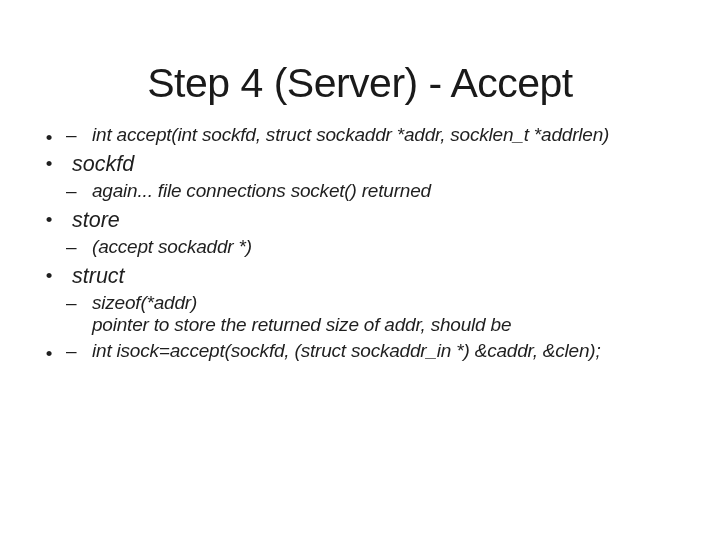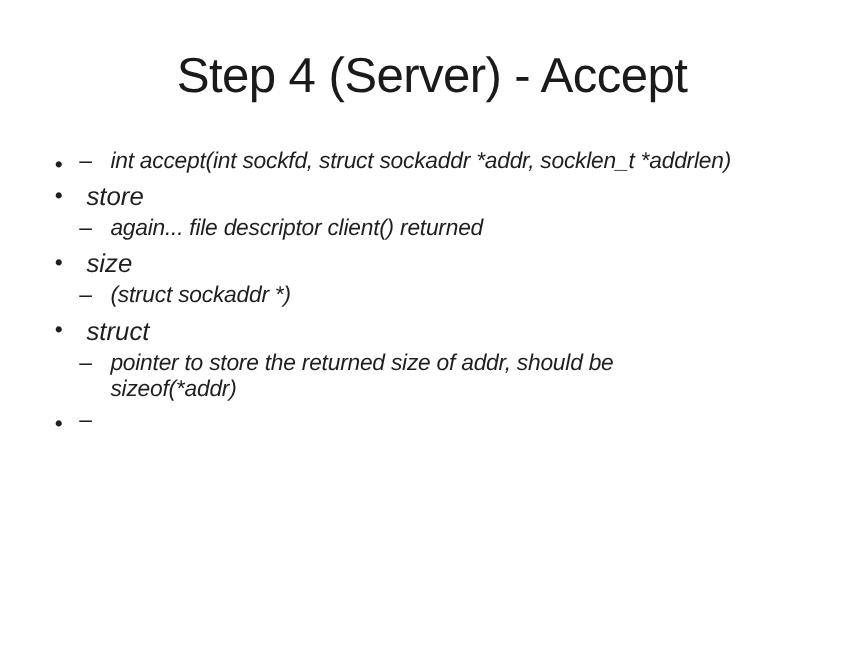--- a/index.html
+++ b/index.html
@@ -6,21 +6,21 @@
   .slide{
     position:relative;
     width:720px;height:540px;
     background:#ffffff;
     color:#1f1f1f;
     font-family:"Liberation Sans",sans-serif;
     overflow:hidden;
   }
   .title{
     margin:0;
-    padding-top:38px;
+    padding-top:58px;
     text-align:center;
     font-size:41px;
     line-height:50px;
     font-weight:400;
     letter-spacing:-0.5px;
     color:#1a1a1a;
     white-space:nowrap;
   }
   .content{
     position:absolute;
@@ -76,49 +76,50 @@
     <div class="l1 bold">
       <span class="marker1">•</span>
     </div>
 
     <div class="l2 it">
       <span class="marker2">–</span>
       <div class="l2line">int accept(int sockfd, struct sockaddr *addr, socklen_t *addrlen)</div>
     </div>
 
     <div class="l1 it">
+      <span class="marker1">•</span><span>sockfd</span>
+    </div>
+
+    <div class="l2">
+      <span class="marker2">–</span>
+      <div class="l2line">again... file connections socket() returned</div>
+    </div>
+
+    <div class="l1 it">
       <span class="marker1">•</span><span>store</span>
     </div>
 
     <div class="l2">
       <span class="marker2">–</span>
-      <div class="l2line">again... file descriptor client() returned</div>
-    </div>
-
-    <div class="l1 it">
-      <span class="marker1">•</span><span>size</span>
-    </div>
-
-    <div class="l2">
-      <span class="marker2">–</span>
-      <div class="l2line">(struct sockaddr *)</div>
+      <div class="l2line">(accept sockaddr *)</div>
     </div>
 
     <div class="l1 it">
       <span class="marker1">•</span><span>struct</span>
     </div>
 
     <div class="l2">
       <span class="marker2">–</span>
+      <div class="l2line">sizeof(*addr)</div>
       <div class="l2line">pointer to store the returned size of addr, should be</div>
-      <div class="l2line">sizeof(*addr)</div>
     </div>
 
     <div class="l1">
       <span class="marker1">•</span>
     </div>
 
     <div class="l2 it">
       <span class="marker2">–</span>
+      <div class="l2line">int isock=accept(sockfd, (struct sockaddr_in *) &amp;caddr, &amp;clen);</div>
     </div>
 
   </div>
 </div>
 
 </body></html>

